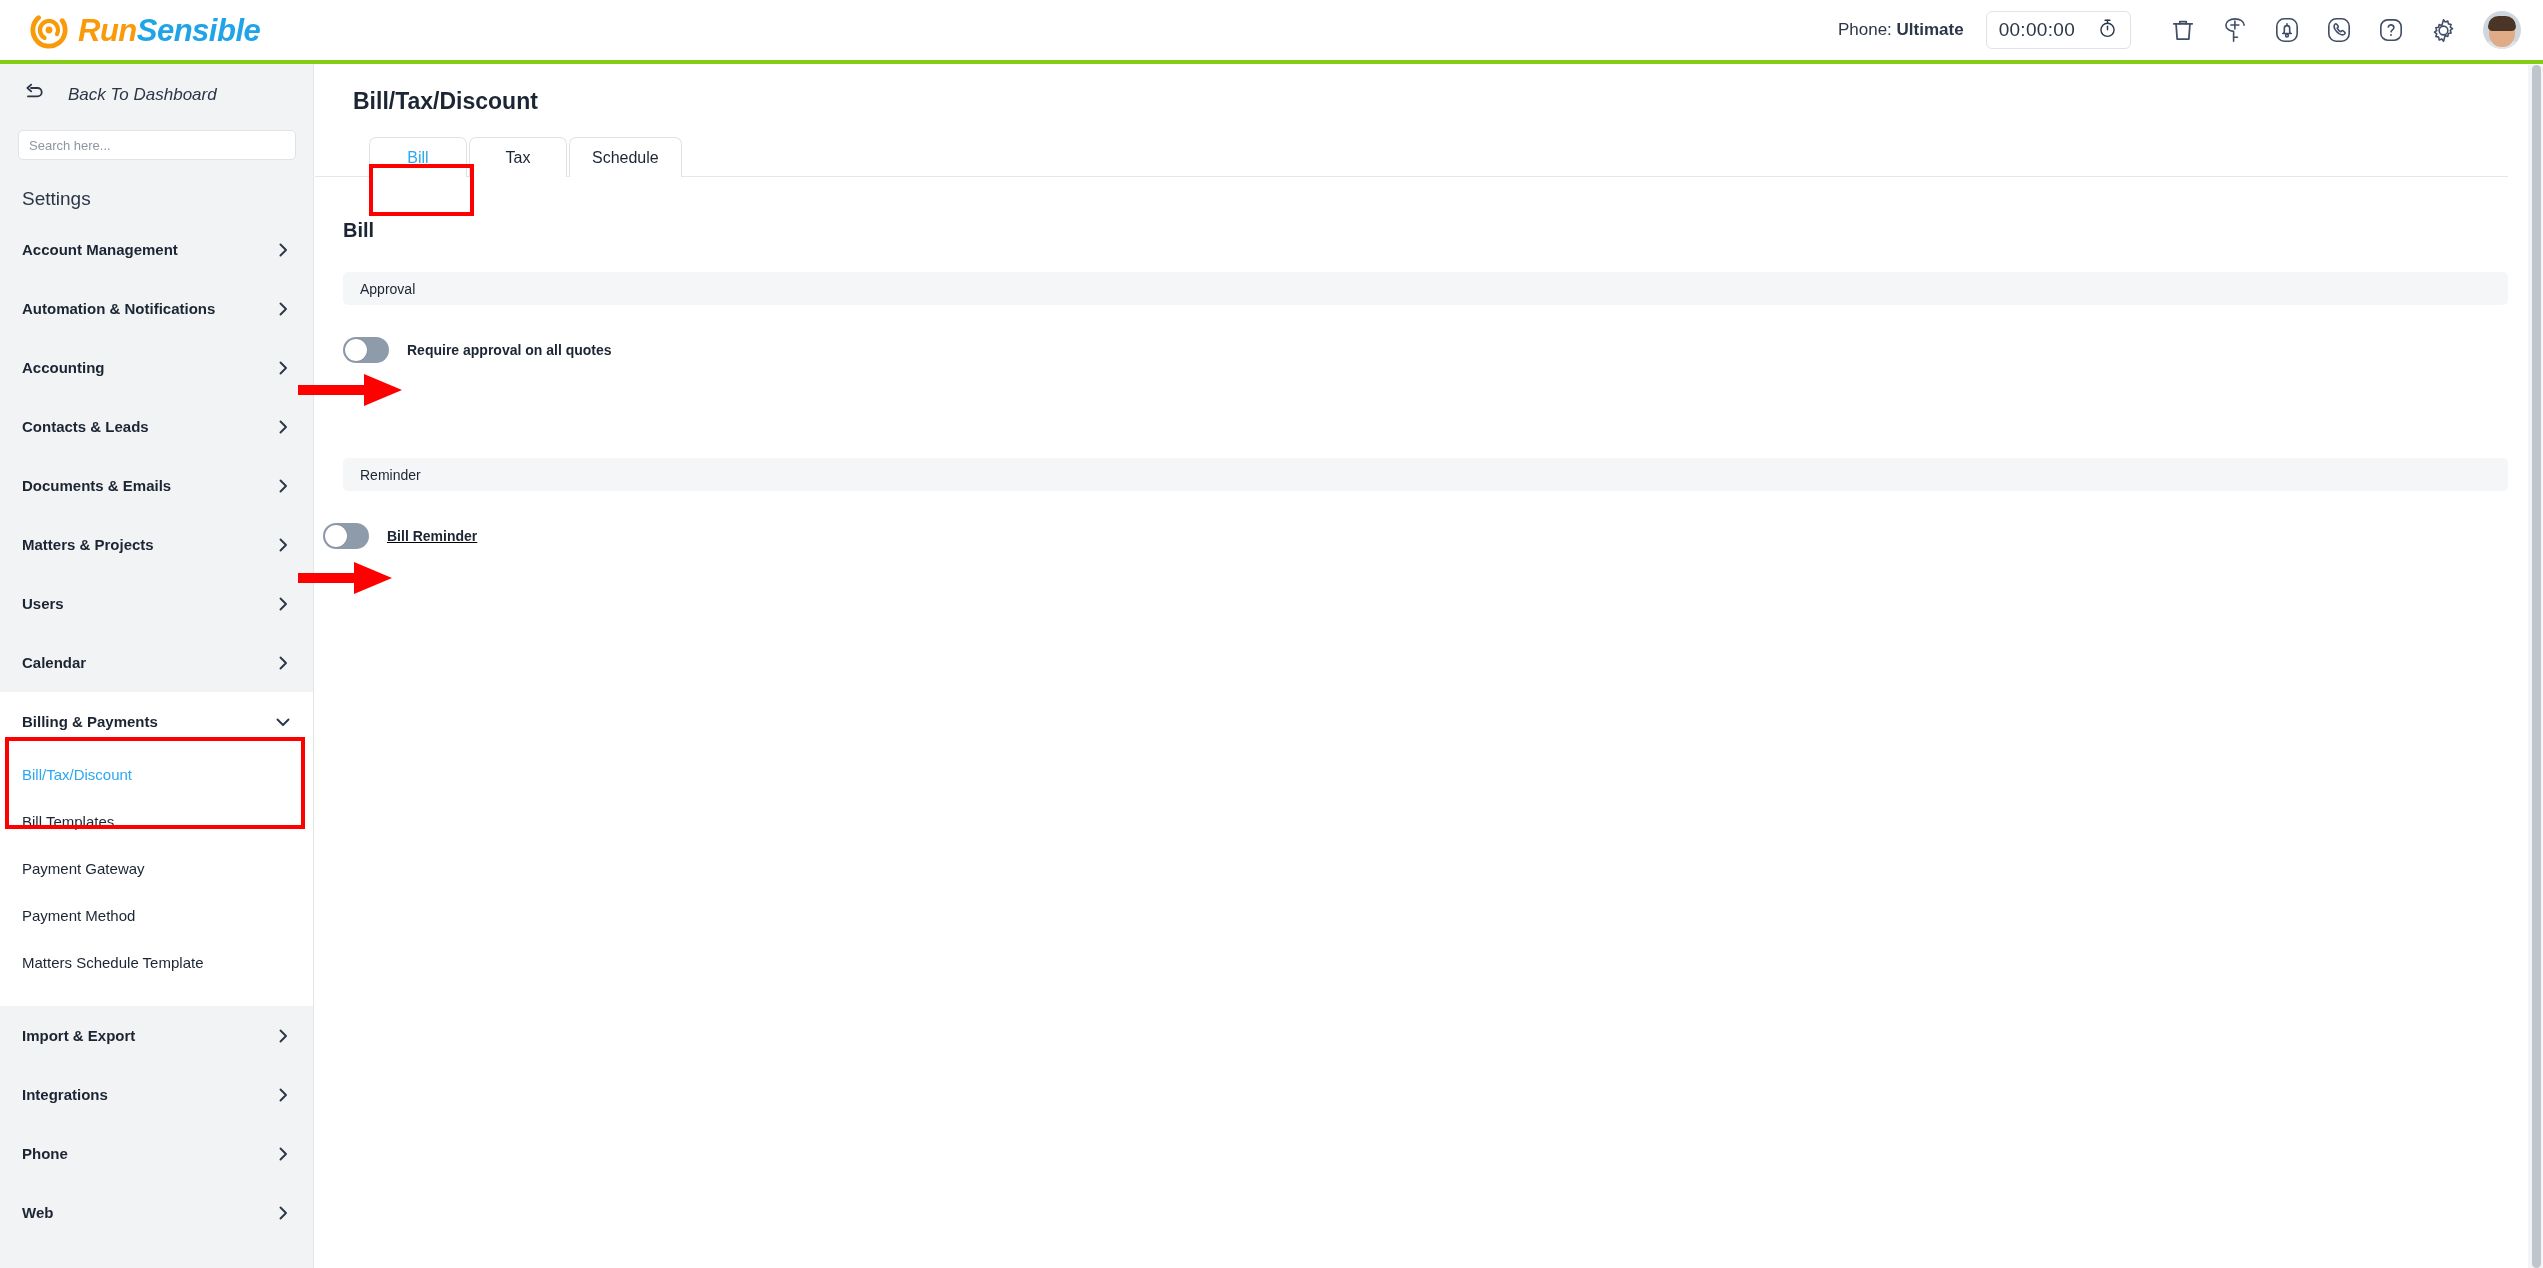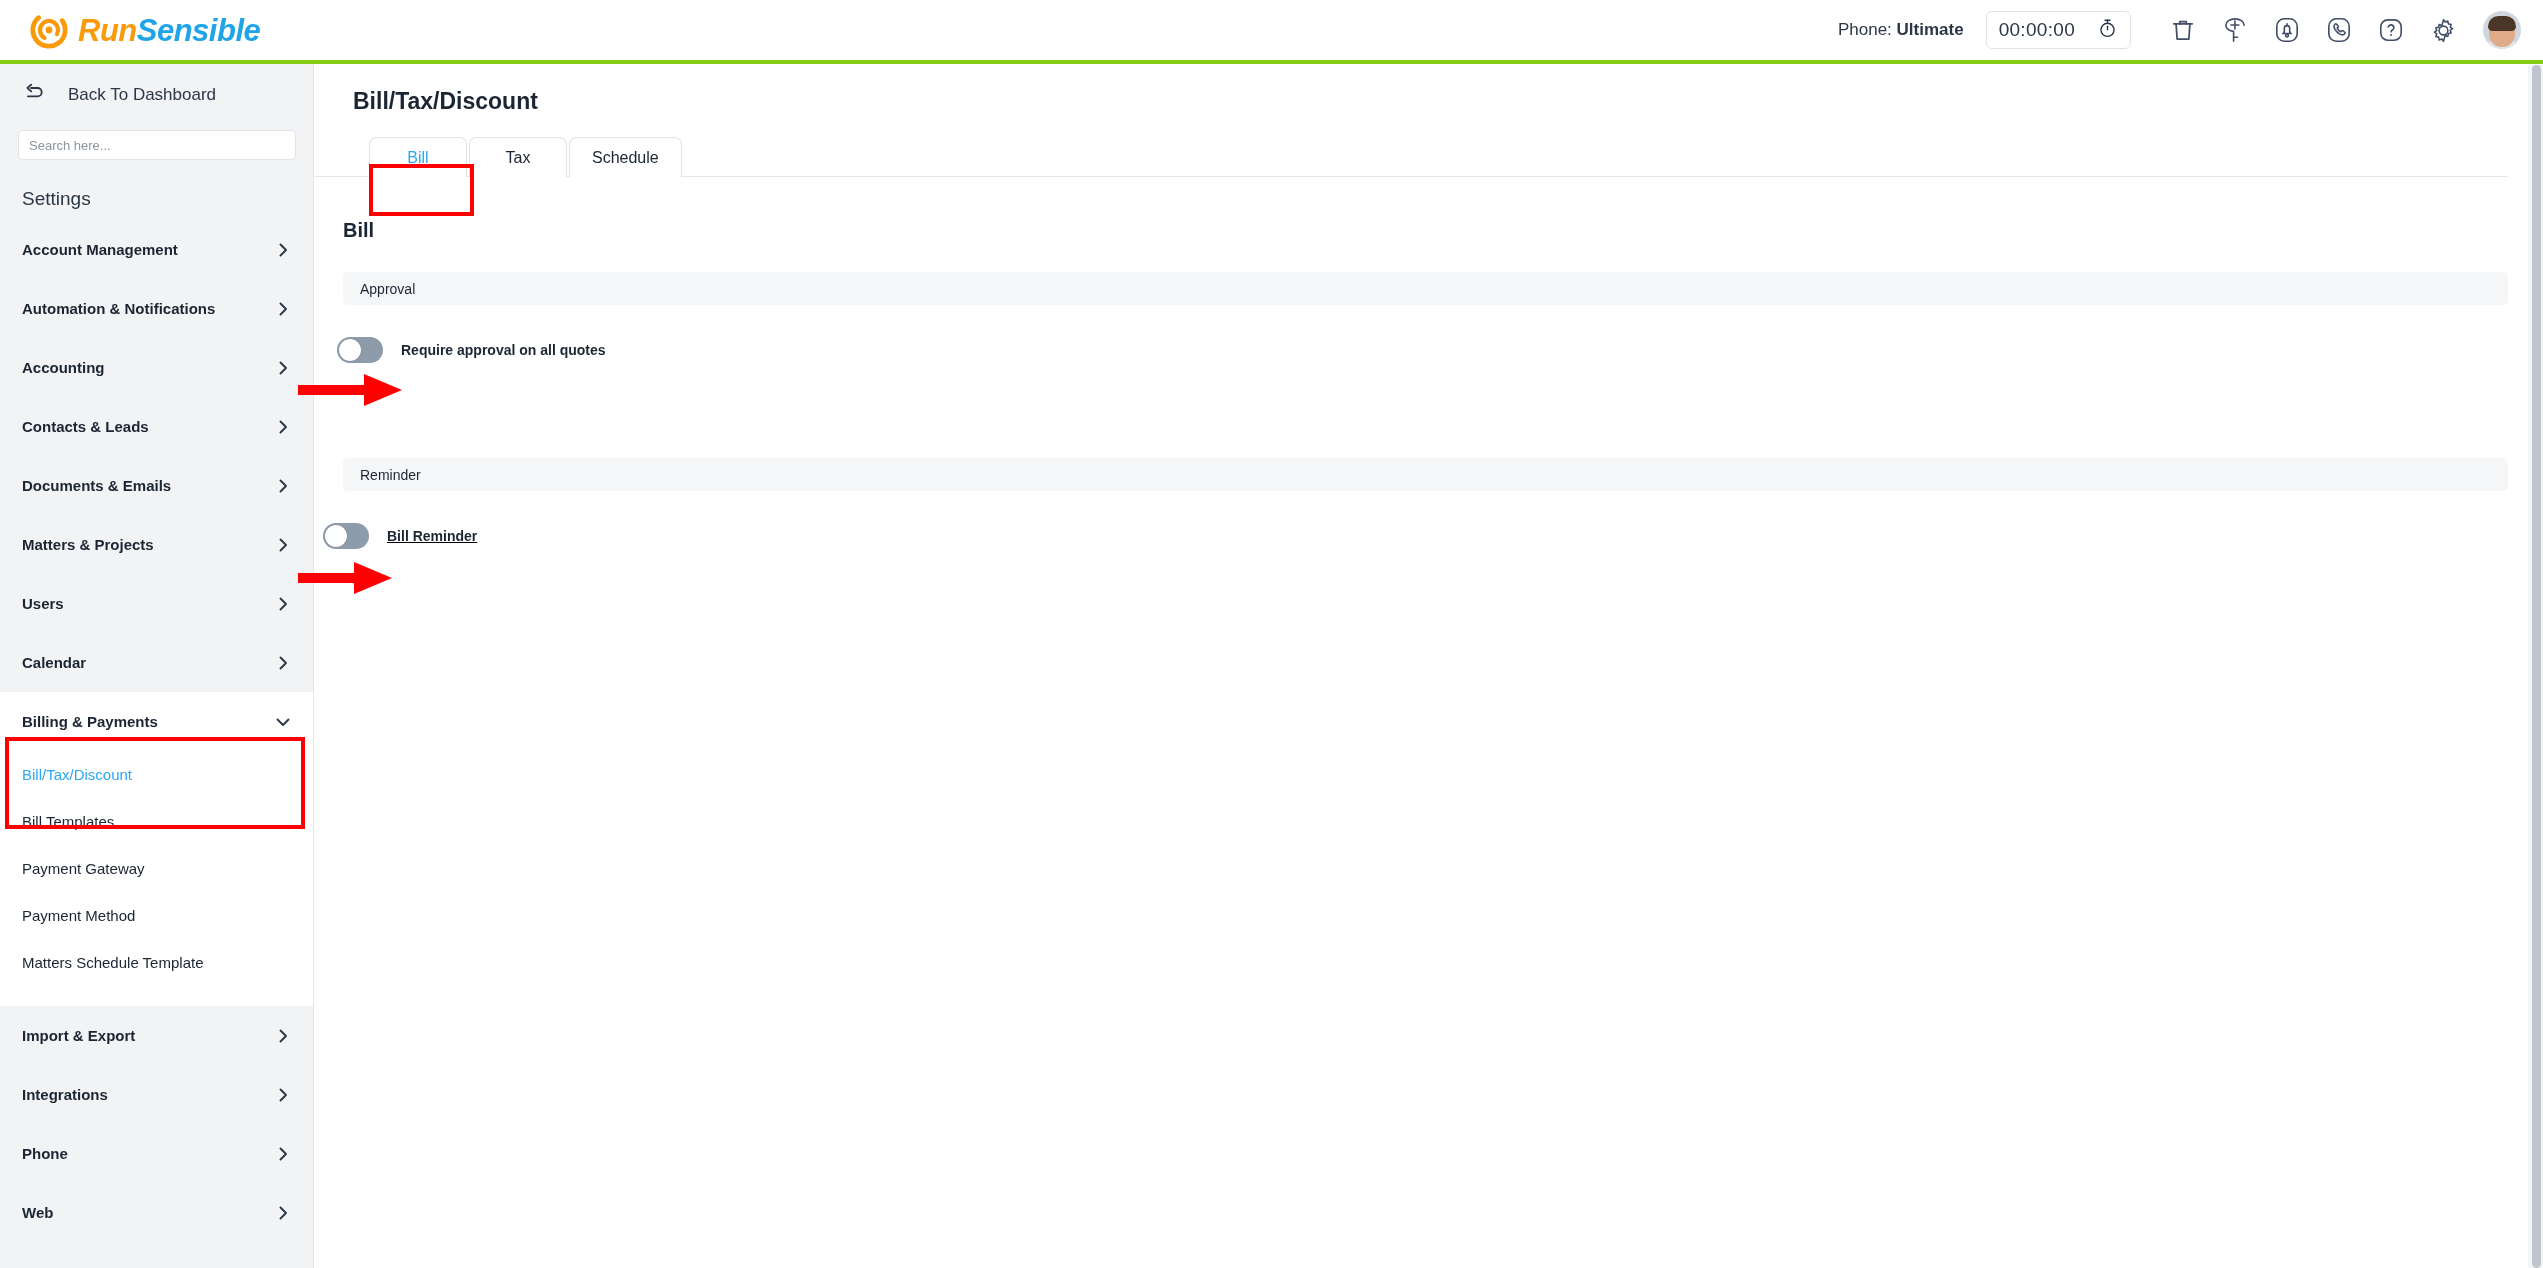--- a/index.html
+++ b/index.html
@@ -113,20 +113,21 @@
     width: 314px; height: 1204px;
     background: #f2f3f4;
     border-right: 1px solid #e3e5e7;
     overflow: hidden;
   }
   .back-row {
     display: flex; align-items: center;
     height: 62px;
     padding-left: 22px;
     gap: 22px;
+    font-style: italic;
   }
   .back-label { font-size: 17px; color: #2b3647; }
   .search-wrap { padding: 0 18px; margin-top: 4px; }
   .search-input {
     width: 278px; height: 30px;
     border: 1px solid #dfe3e8;
     border-radius: 5px;
     background: #ffffff;
     font-size: 13px;
     color: #2b3647;
@@ -240,21 +241,21 @@
     align-items: center;
     padding-left: 17px;
     font-size: 14px;
     color: #1b2533;
   }
   .toggle-row {
     display: flex;
     align-items: center;
     gap: 18px;
     margin-top: 32px;
-    padding-left: 22px;
+    padding-left: 28px;
   }
   .toggle-row.indent2 { padding-left: 8px; text-decoration: underline; }
   .switch {
     width: 46px; height: 26px;
     border-radius: 13px;
     background: #8e9bab;
     position: relative;
     cursor: pointer;
     flex: none;
   }

